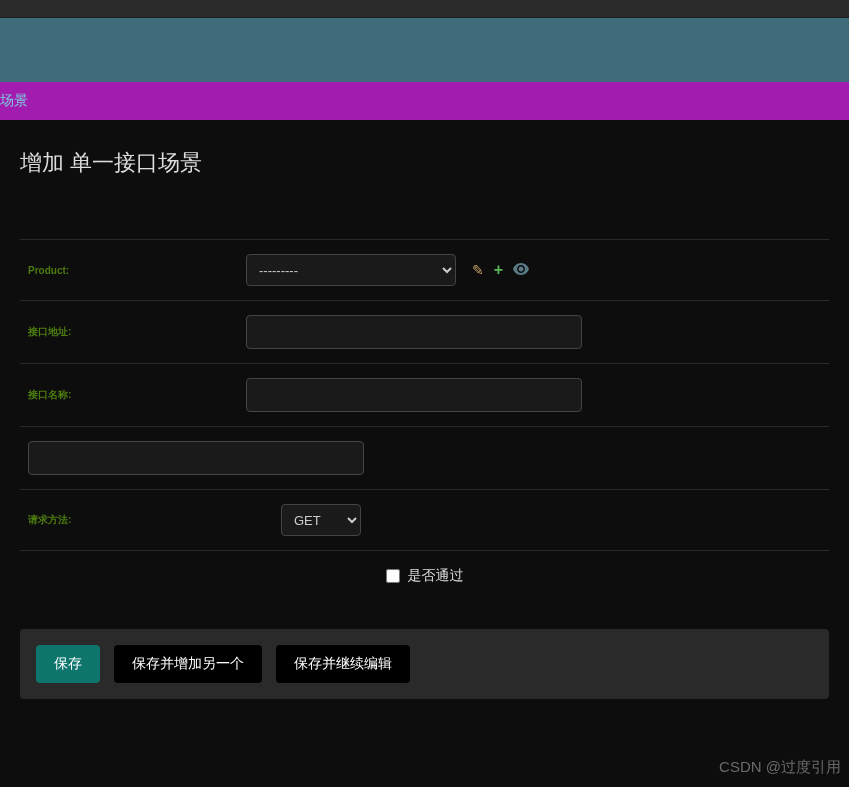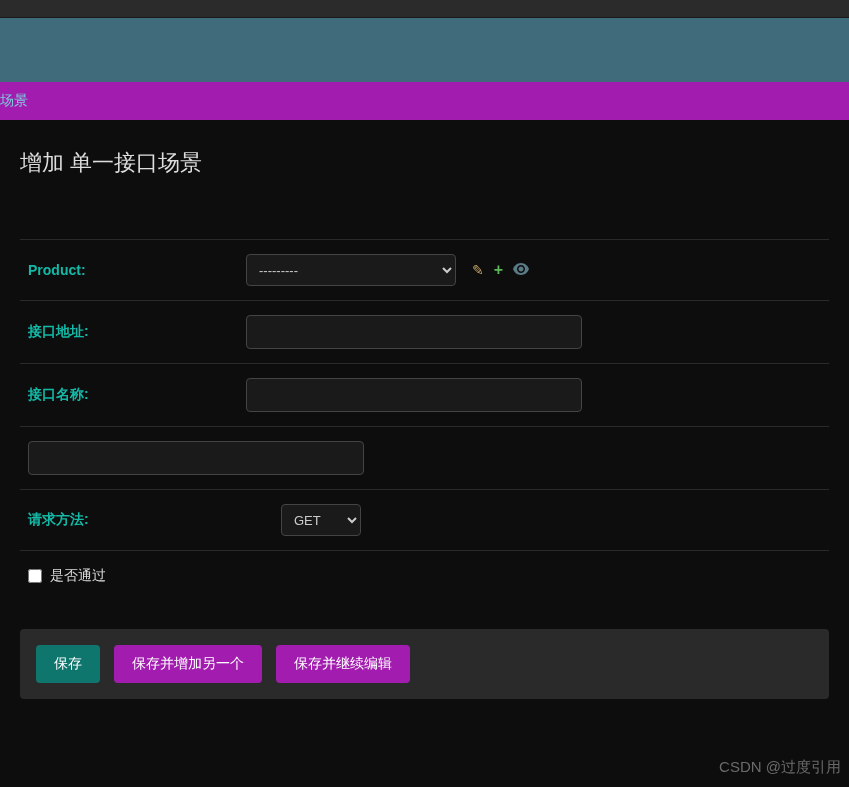--- a/index.html
+++ b/index.html
@@ -49,23 +49,23 @@
       display: flex;
       align-items: center;
       padding: 14px 8px;
       border-bottom: 1px solid #2a2a2a;
     }
     .form-row:first-of-type {
       border-top: 1px solid #2a2a2a;
     }
     .form-label {
       width: 218px;
-      font-size: 14px;
+      font-size: 10px;
       font-weight: 600;
-      color: #14b8a6;
+      color: #4d7c0f;
       flex-shrink: 0;
     }
     .form-control-wrap {
       display: flex;
       align-items: center;
       gap: 10px;
     }
     select.form-select {
       background: #1a1a1a;
       border: 1px solid #444;
@@ -101,20 +101,21 @@
       font-size: 14px;
     }
     .icon-edit { color: #c8a76a; }
     .icon-add { color: #5bb85b; font-weight: bold; font-size: 16px; }
     .icon-view { color: #5a7a85; }
     .checkbox-row {
       display: flex;
       align-items: center;
       padding: 16px 8px;
       gap: 8px;
+      justify-content: center;
     }
     .checkbox-row input[type="checkbox"] {
       width: 14px;
       height: 14px;
       accent-color: #fff;
       cursor: pointer;
     }
     .checkbox-label {
       font-size: 14px;
       color: #ddd;
@@ -132,21 +133,21 @@
       border: none;
       border-radius: 4px;
       font-size: 14px;
       cursor: pointer;
       color: #fff;
     }
     .btn-primary {
       background: #0f766e;
     }
     .btn-secondary {
-      background: #a21caf;
+      background: #000000;
     }
     .watermark {
       position: absolute;
       bottom: 10px;
       right: 8px;
       color: #6a6a6a;
       font-size: 15px;
     }
   </style>
 </head>

